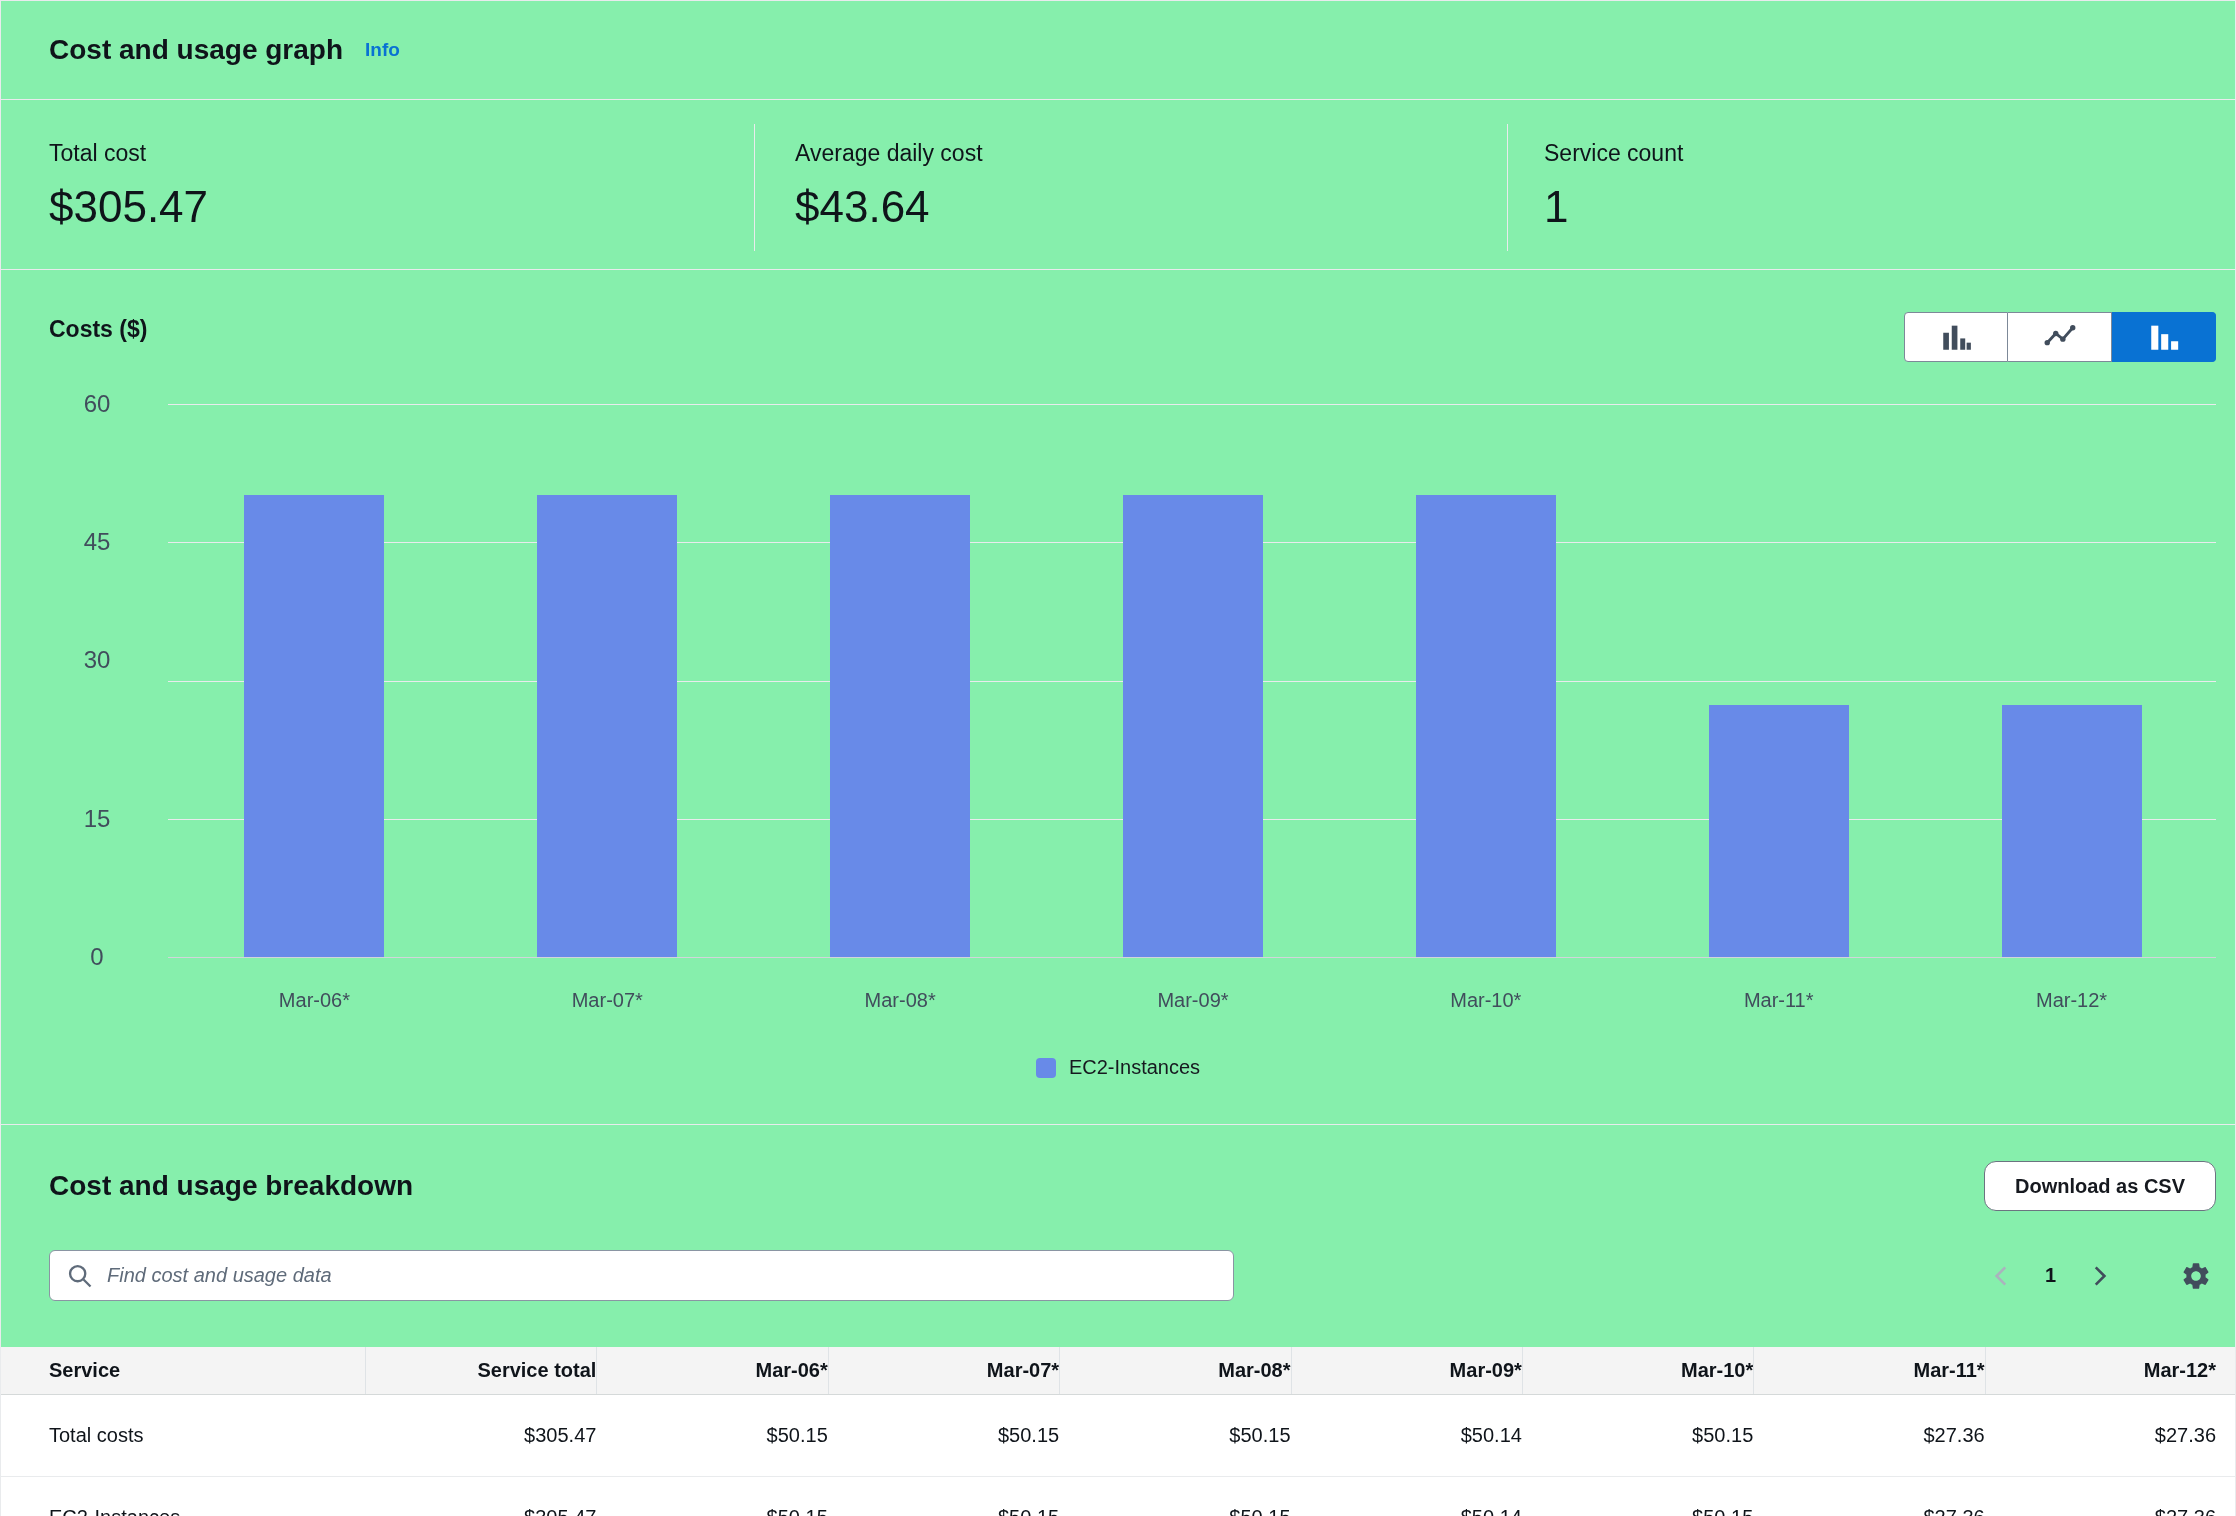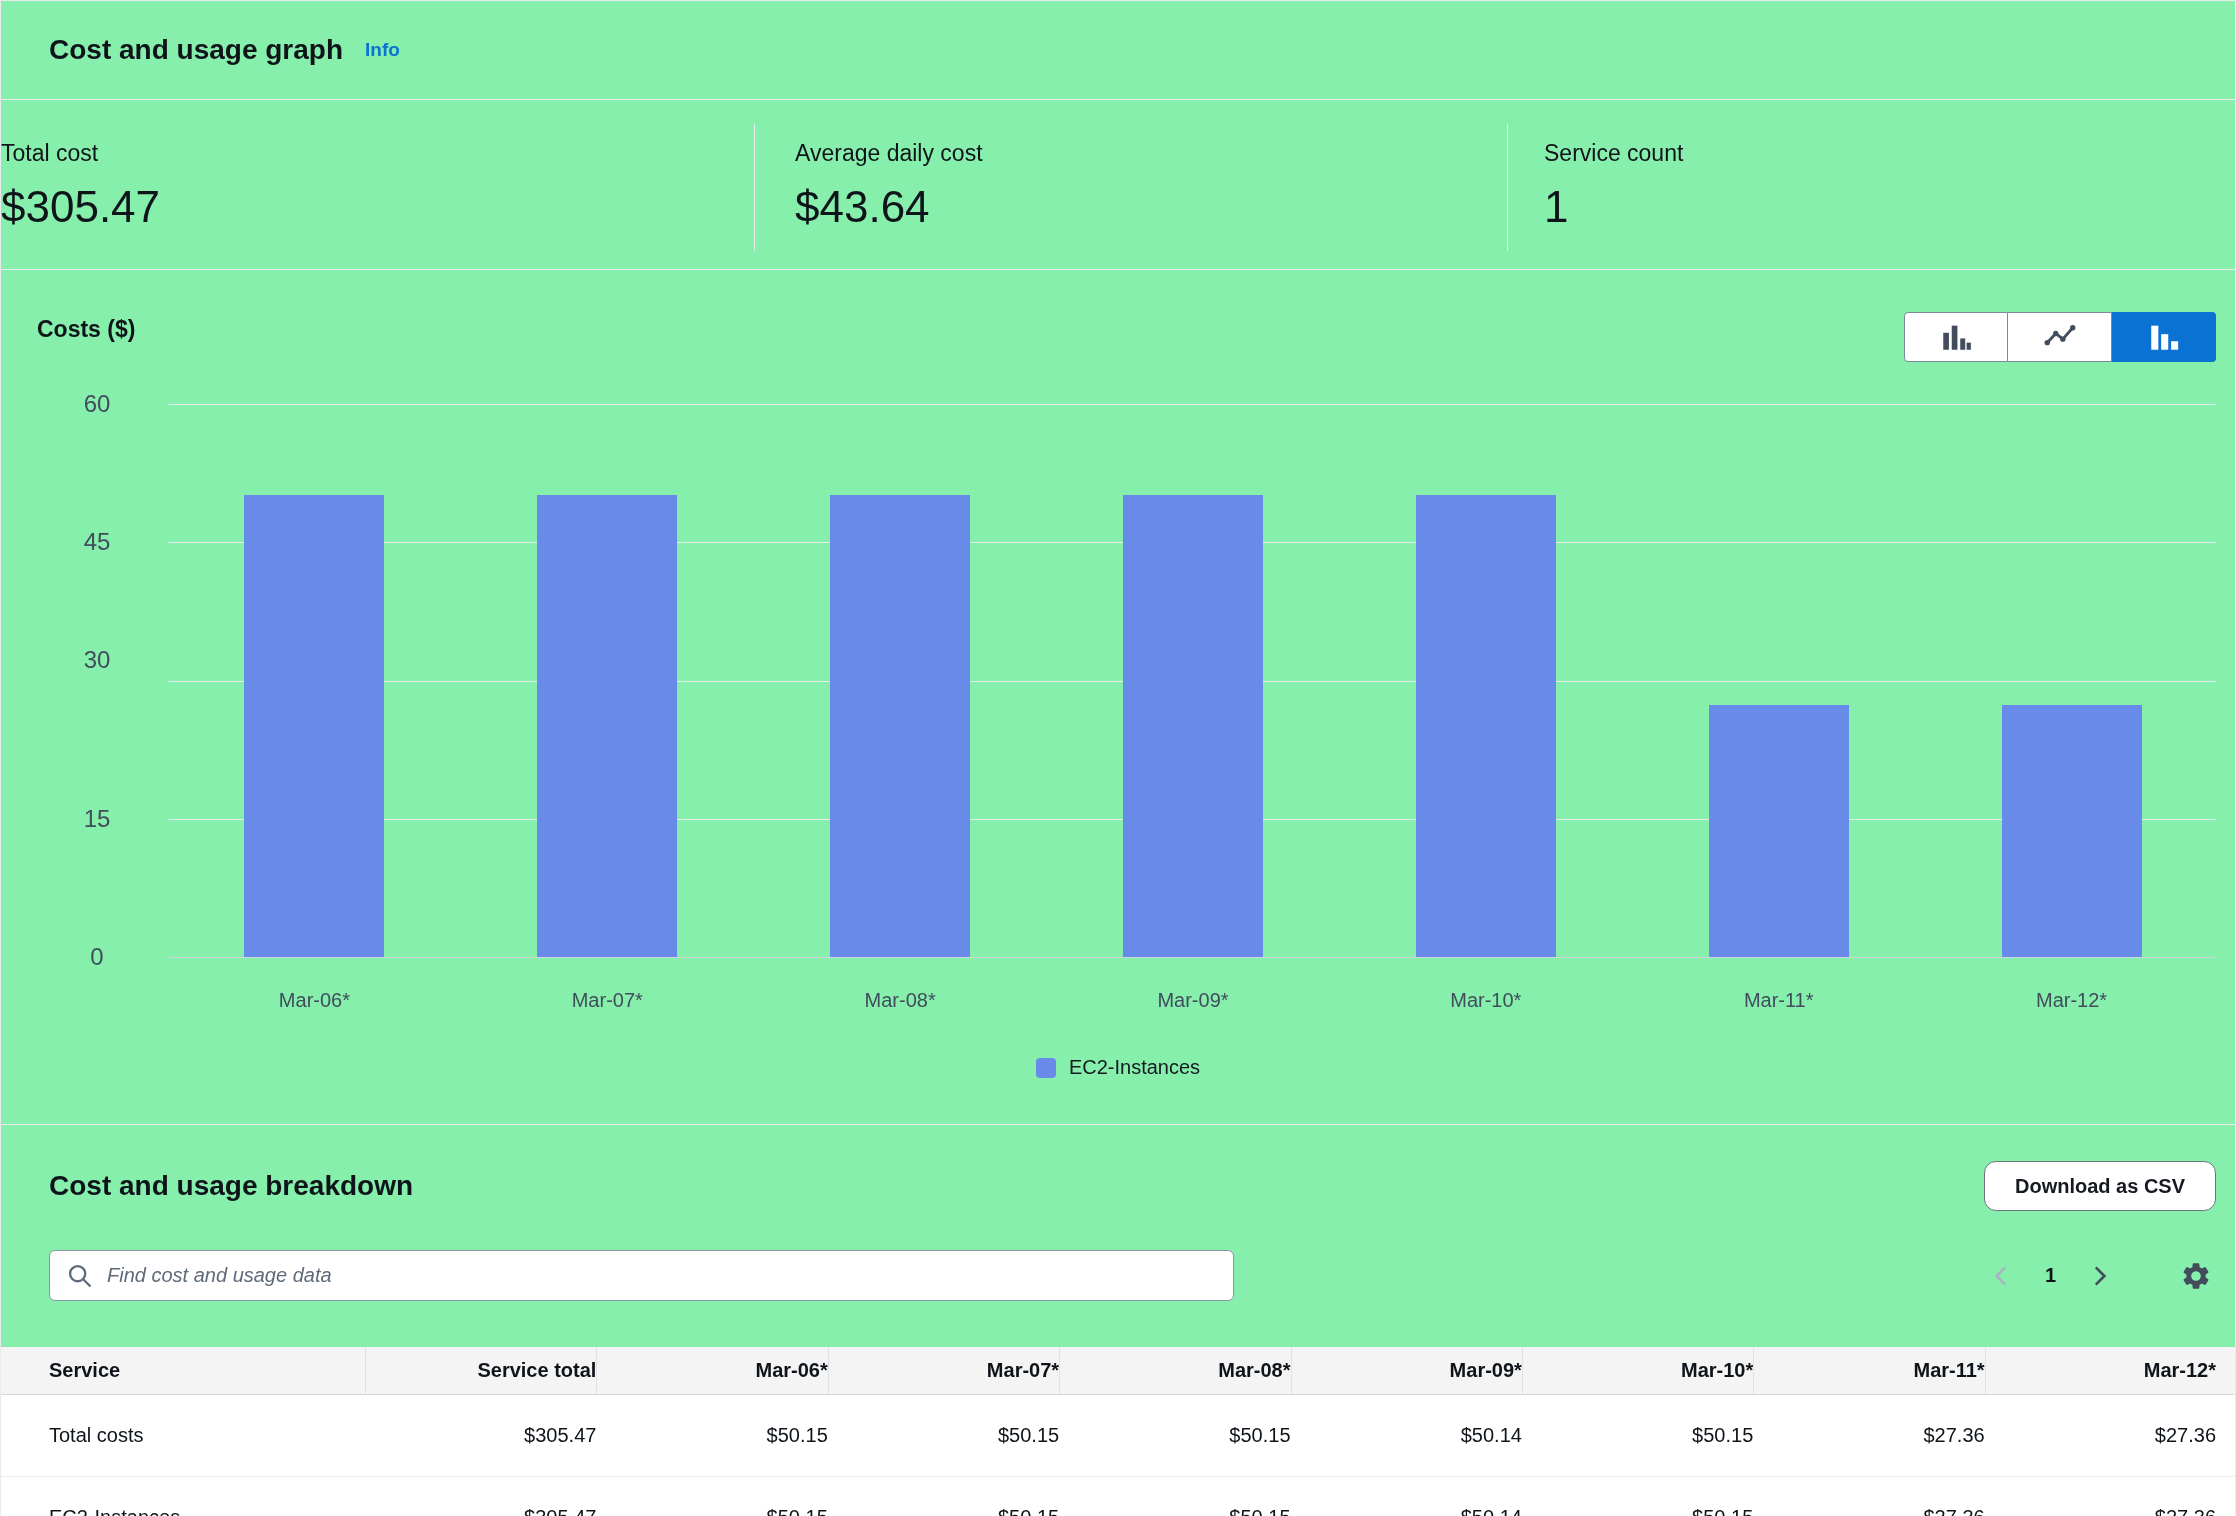--- a/index.html
+++ b/index.html
@@ -9,30 +9,30 @@
 
   
   .page-header { height:99px; display:flex; align-items:center; gap:22px;
     padding:0 48px; border-bottom:1px solid #e9ebed; }
   .page-title { font-size:28px; font-weight:700; }
   .info-link { font-size:19px; font-weight:700; color:#0972d3; cursor:pointer; }
 
   
   .stats { height:170px; display:flex; border-bottom:1px solid #e9ebed; }
   .stat { padding-top:40px; }
-  .stat.s1 { width:753px; }
+  .stat.s1 { width:753px; padding-left:48px; }
   .stat.s2 { width:752px; padding-left:40px; }
   .stat.s3 { flex:1; padding-left:36px; }
   .stat-vdiv { width:1px; background:#e9ebed; margin:24px 0 18px 0; }
   .stat-label { font-size:23px; color:#0f141a; margin-bottom:15px; }
   .stat-value { font-size:44px; font-weight:400; color:#0f141a; }
 
   
   .chart-section { position:relative; height:855px; border-bottom:1px solid #e9ebed; }
-  .chart-title { position:absolute; left:36px; top:46px; font-size:23px; font-weight:700; }
+  .chart-title { position:absolute; left:48px; top:46px; font-size:23px; font-weight:700; }
   .segmented { position:absolute; right:19px; top:42px; display:flex; height:50px; }
   .segment { width:104px; height:50px; background:#fff; border:1px solid #7d8998;
     display:flex; align-items:center; justify-content:center; cursor:pointer; }
   .segment + .segment { border-left:none; }
   .segment:first-child { border-radius:4px 0 0 4px; }
   .segment:last-child { border-radius:0 4px 4px 0; }
   .segment.selected { background:#0972d3; border-color:#0972d3; }
 
   .plot { position:absolute; inset:0; }
   .gridline { position:absolute; left:167px; right:19px; height:1px; background:#e9ebed; }

